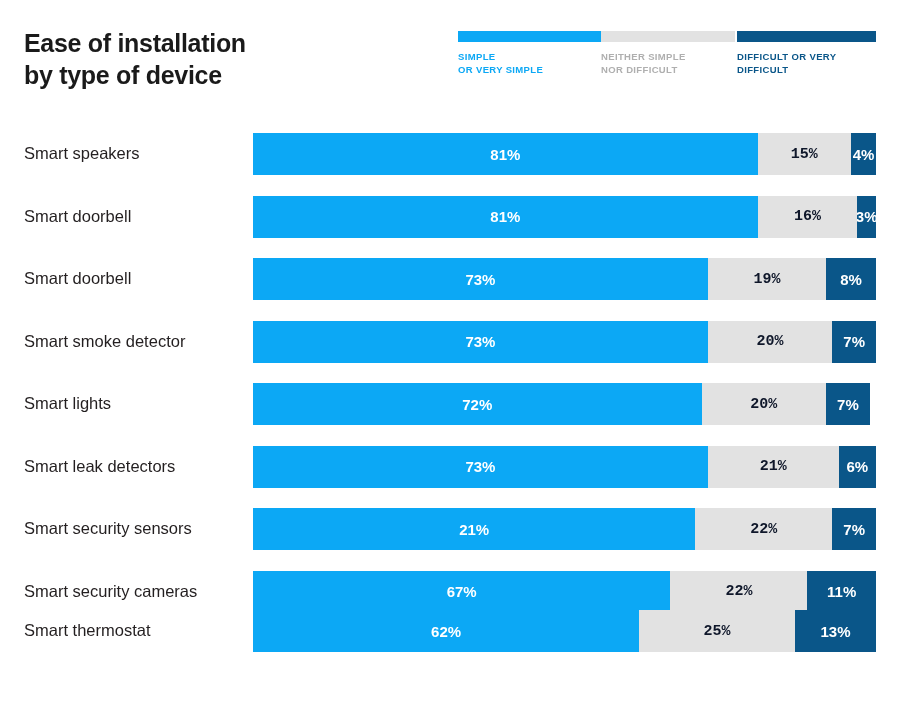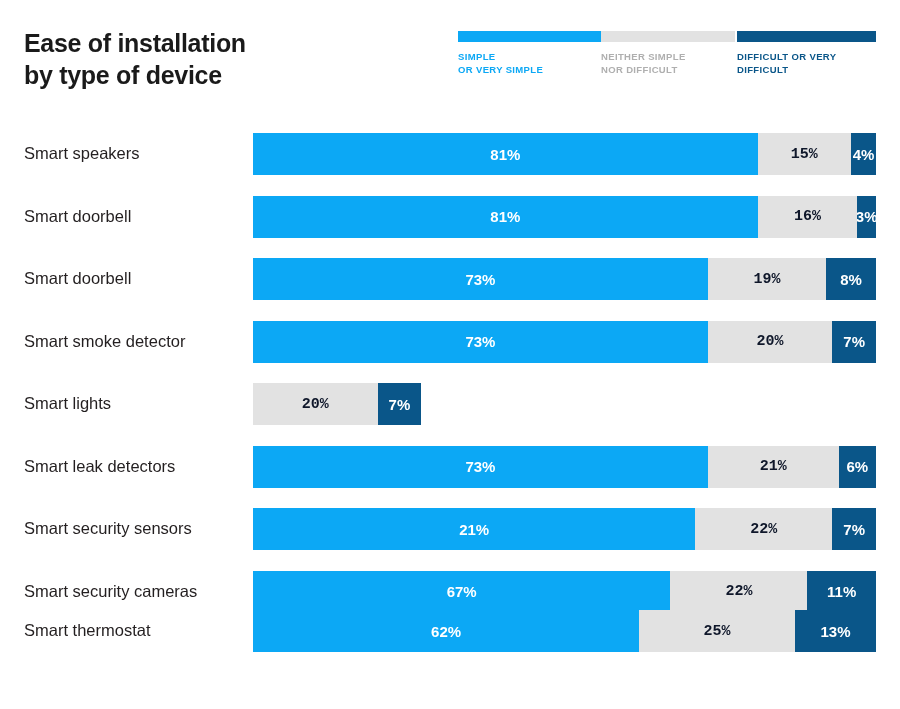--- a/index.html
+++ b/index.html
@@ -170,20 +170,21 @@
         <div class="row-label">Smart smoke detector</div>
         <div class="row-bars">
           <div class="seg seg-simple" style="width: 454.79px; background: rgb(12, 168, 245);">73%</div>
           <div class="seg seg-neither" style="width: 124.6px; background: rgb(226, 226, 226);">20%</div>
           <div class="seg seg-difficult" style="width: 43.61px; background: rgb(10, 86, 137);">7%</div>
         </div>
       </div>
       <div class="chart-row" style="top: 250px; padding-left: 38px;">
         <div class="row-label">Smart lights</div>
         <div class="row-bars">
+          <div class="seg seg-simple" style="width: 448.56px; background: rgb(12, 168, 245);">72%</div>
           <div class="seg seg-neither" style="width: 124.6px; background: rgb(226, 226, 226);">20%</div>
           <div class="seg seg-difficult" style="width: 43.61px; background: rgb(10, 86, 137);">7%</div>
         </div>
       </div>
       <div class="chart-row" style="top: 312.5px;">
         <div class="row-label">Smart leak detectors</div>
         <div class="row-bars">
           <div class="seg seg-simple" style="width: 454.79px; background: rgb(12, 168, 245);">73%</div>
           <div class="seg seg-neither" style="width: 130.83px; background: rgb(226, 226, 226);">21%</div>
           <div class="seg seg-difficult" style="width: 37.38px; background: rgb(10, 86, 137);">6%</div>

